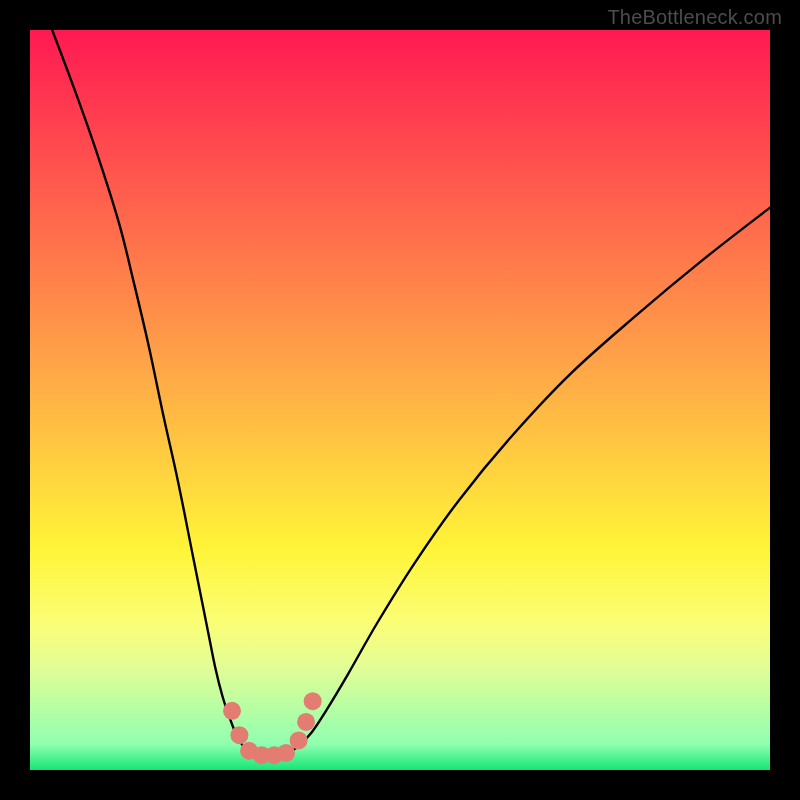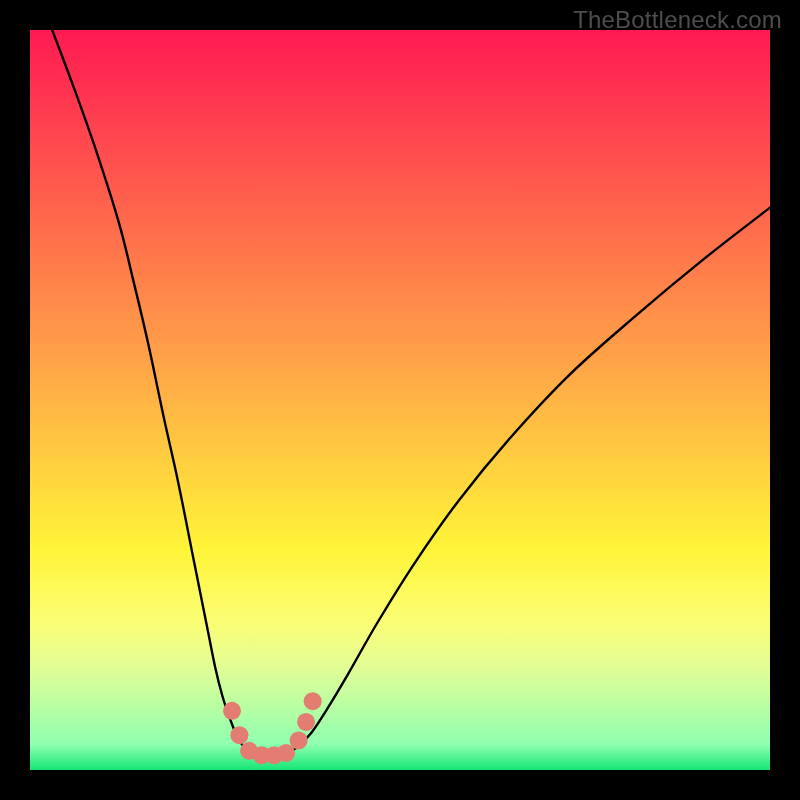--- a/index.html
+++ b/index.html
@@ -24,21 +24,21 @@
     left: 30px;
     top: 30px;
     width: 740px;
     height: 740px;
   }
   .watermark {
     position: absolute;
     top: 6px;
     right: 18px;
     color: #4d4d4d;
-    font-size: 24px;
+    font-size: 20px;
     font-weight: 400;
     letter-spacing: 0.2px;
     user-select: none;
   }
   svg { display: block; }
 </style>
 </head>
 <body>
 
 <div class="frame">

